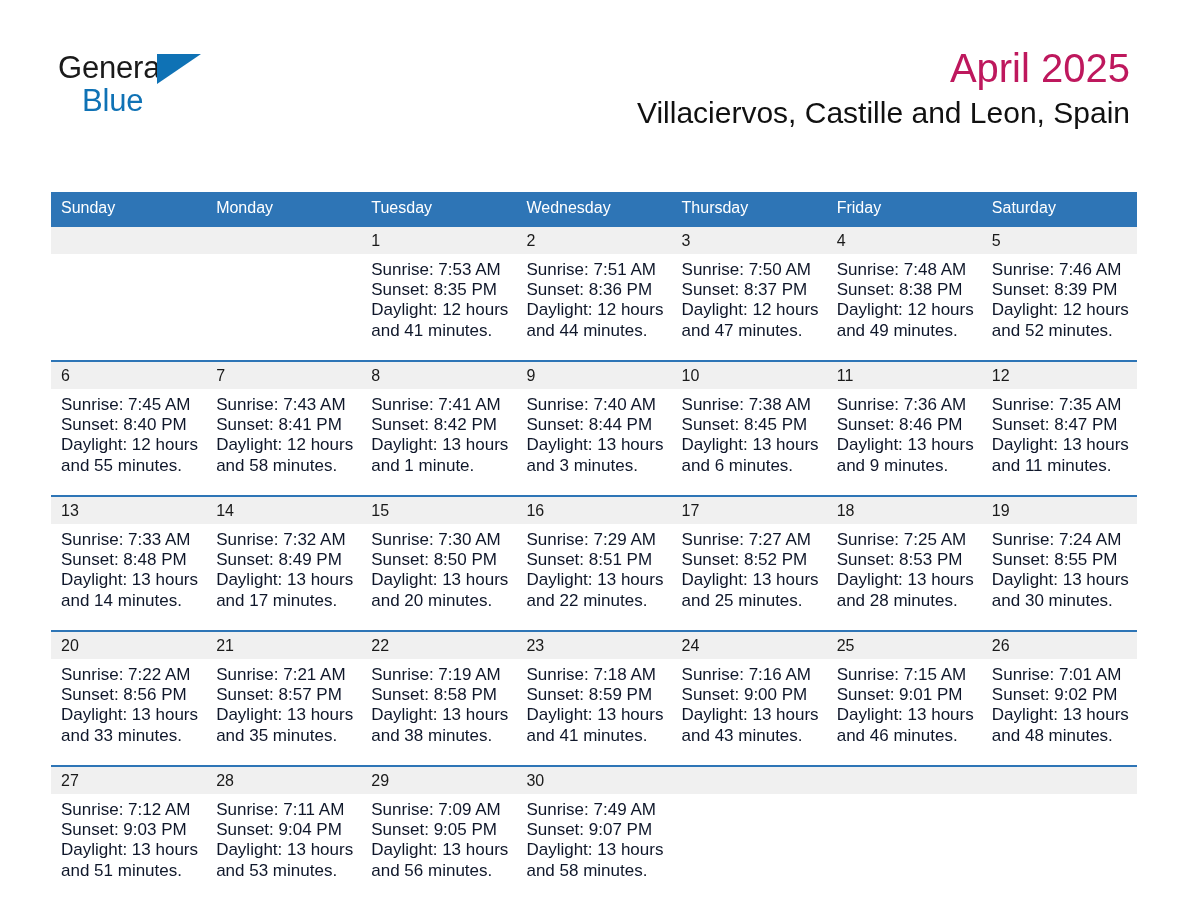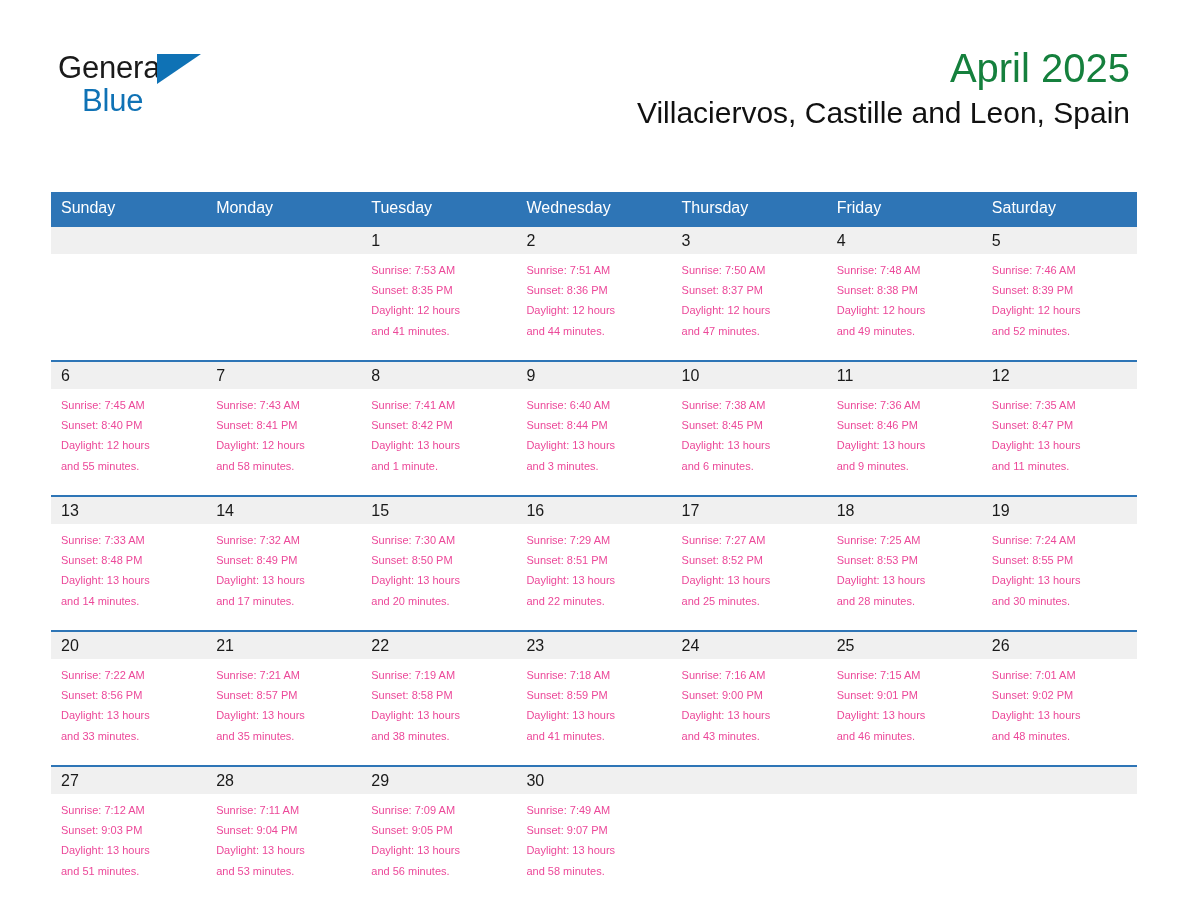--- a/index.html
+++ b/index.html
@@ -64,21 +64,21 @@
 
   .title-block {
     position: absolute;
     right: 58px;
     top: 44px;
     text-align: right;
   }
   .month-title {
     font-size: 40px;
     font-weight: normal;
-    color: #15803d;
+    color: #be185d;
     letter-spacing: 0px;
     line-height: 48px;
   }
   .location-title {
     margin-top: 8px;
     font-size: 30px;
     font-weight: normal;
     color: #111111;
     line-height: 26px;
     white-space: nowrap;
@@ -124,23 +124,23 @@
     background: #f0f0f0;
     height: 27px;
     box-sizing: border-box;
     padding: 3px 0 0 10px;
     font-size: 16px;
     color: #1a1a1a;
     line-height: 22px;
   }
   .cell-body {
     padding: 6px 12px 0 10px;
-    font-size: 11px;
+    font-size: 17px;
     line-height: 20.2px;
-    color: #ec4899;
+    color: #0f172a;
   }
   .cell-body div { white-space: nowrap; }
   td.blank-cell .daynum-band { background: #f0f0f0; }
   td.blank-cell .cell-body { visibility: hidden; }
 </style>
 </head>
 <body>
 
 <div class="page">
 
@@ -292,21 +292,21 @@
                   <div>Sunset: 8:42 PM</div>
                   <div>Daylight: 13 hours</div>
                   <div>and 1 minute.</div>
                 </div>
               </div>
             </td>
             <td class="day-cell">
               <div class="cell-inner">
                 <div class="daynum-band">9</div>
                 <div class="cell-body">
-                  <div>Sunrise: 6:40 AM</div>
+                  <div>Sunrise: 7:40 AM</div>
                   <div>Sunset: 8:44 PM</div>
                   <div>Daylight: 13 hours</div>
                   <div>and 3 minutes.</div>
                 </div>
               </div>
             </td>
             <td class="day-cell">
               <div class="cell-inner">
                 <div class="daynum-band">10</div>
                 <div class="cell-body">

